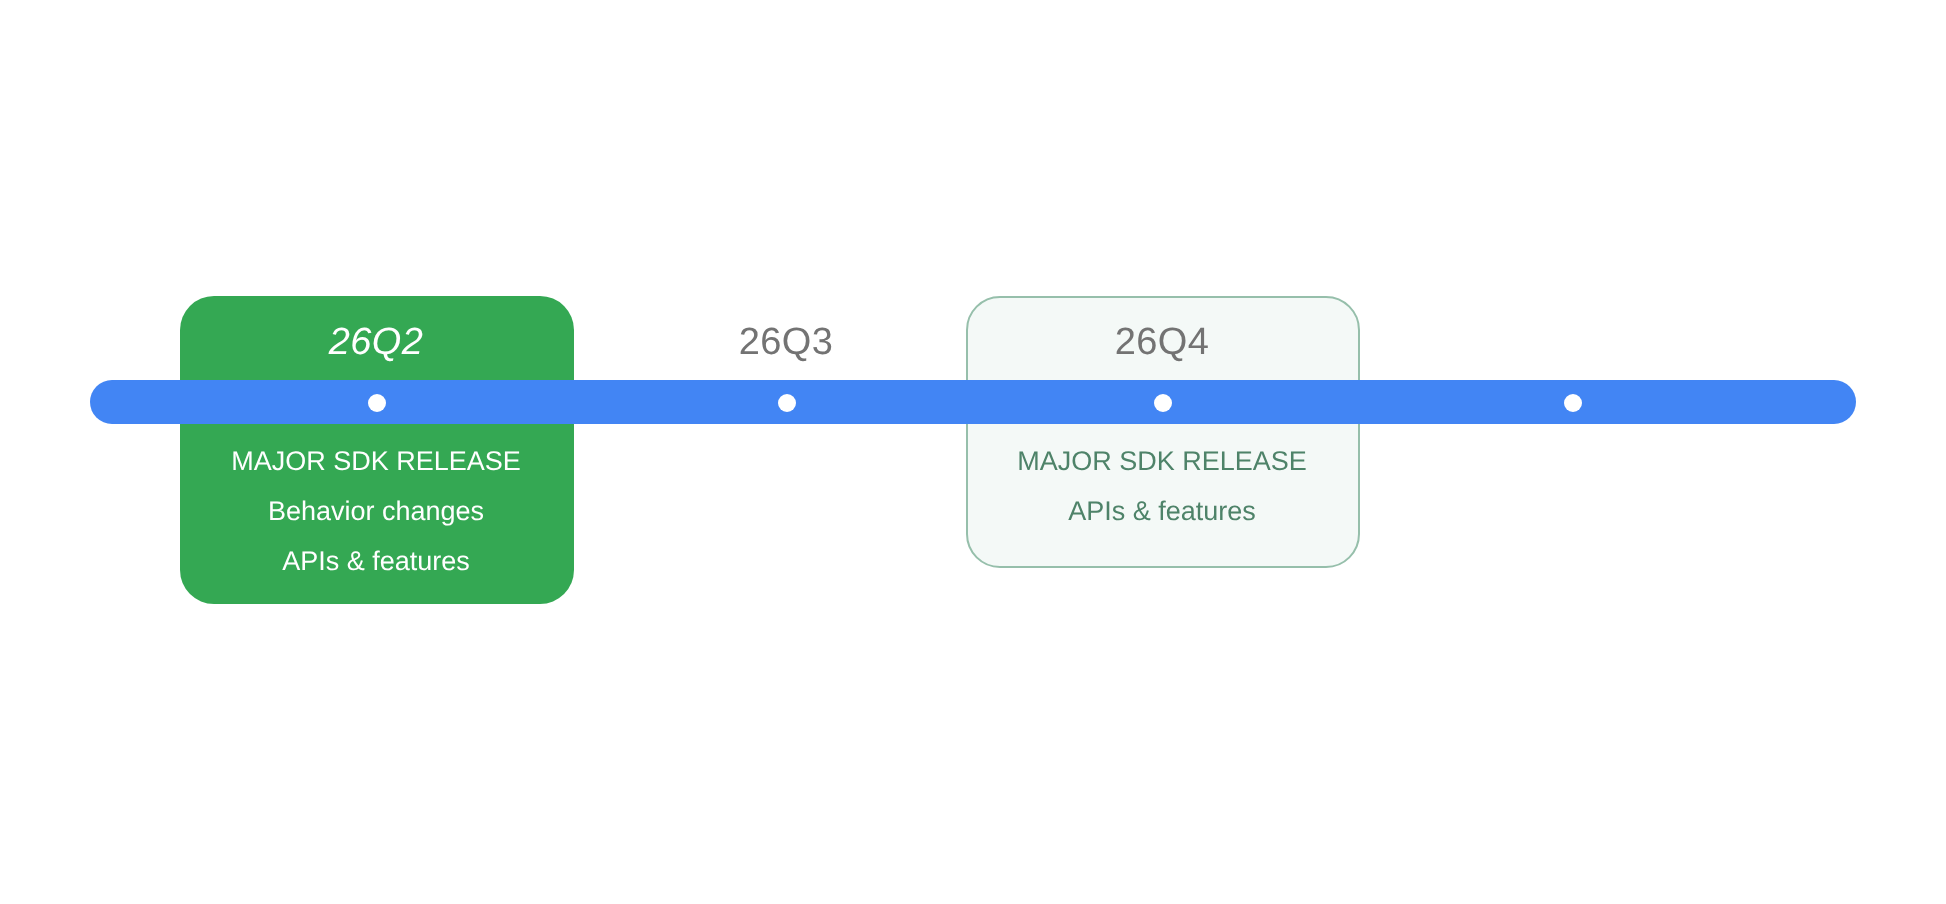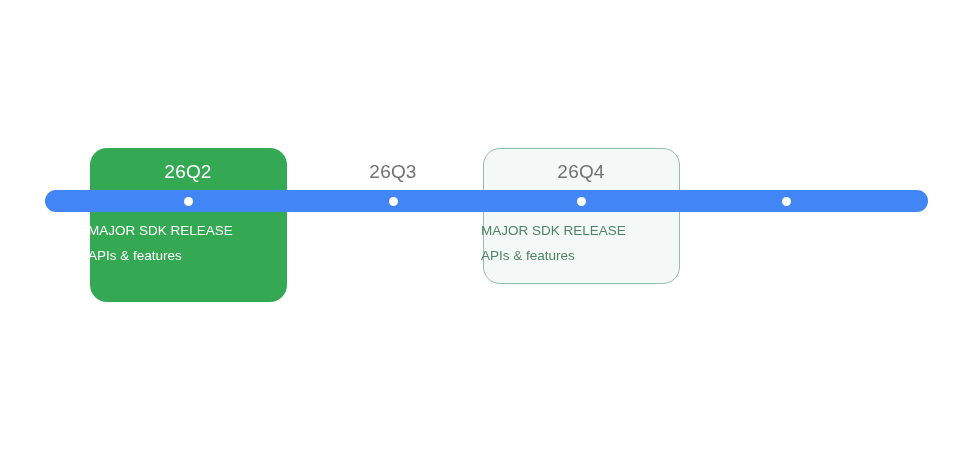--- a/index.html
+++ b/index.html
@@ -89,21 +89,21 @@
   }
   .quarter-label.on-dark { color: #ffffff; }
   .quarter-label.on-light { color: #737373; }
 
   
   .card-body {
     position: absolute;
     top: 218px;
     width: 200px;
     margin-left: -100px;
-    text-align: left;
+    text-align: center;
     z-index: 5;
   }
   .card-body .line {
     font-size: 13.5px;
     line-height: 25px;
     white-space: nowrap;
   }
   .card-body.on-dark .line { color: #ffffff; }
   .card-body.on-light .line { color: #4e8369; }
 </style>
@@ -111,23 +111,24 @@
 <body>
 
 <div id="timeline-root">
 
   <div class="card filled card-26q2"></div>
   <div class="card outlined card-26q4"></div>
 
   <div class="rail"></div>
 
   <div class="dot" style="left:188px;"></div>
-  <div class="quarter-label on-dark" style="left:188px;">26Q2</div>
+  <div class="quarter-label on-dark" style="left:188px;font-style:italic;">26Q2</div>
   <div class="card-body on-dark" style="left:188px;">
     <div class="line">MAJOR SDK RELEASE</div>
+    <div class="line">Behavior changes</div>
     <div class="line">APIs &amp; features</div>
   </div>
 
   <div class="dot" style="left:393px;"></div>
   <div class="quarter-label on-light" style="left:393px;">26Q3</div>
 
   <div class="dot" style="left:581px;"></div>
   <div class="quarter-label on-light" style="left:581px;">26Q4</div>
   <div class="card-body on-light" style="left:581px;">
     <div class="line">MAJOR SDK RELEASE</div>

